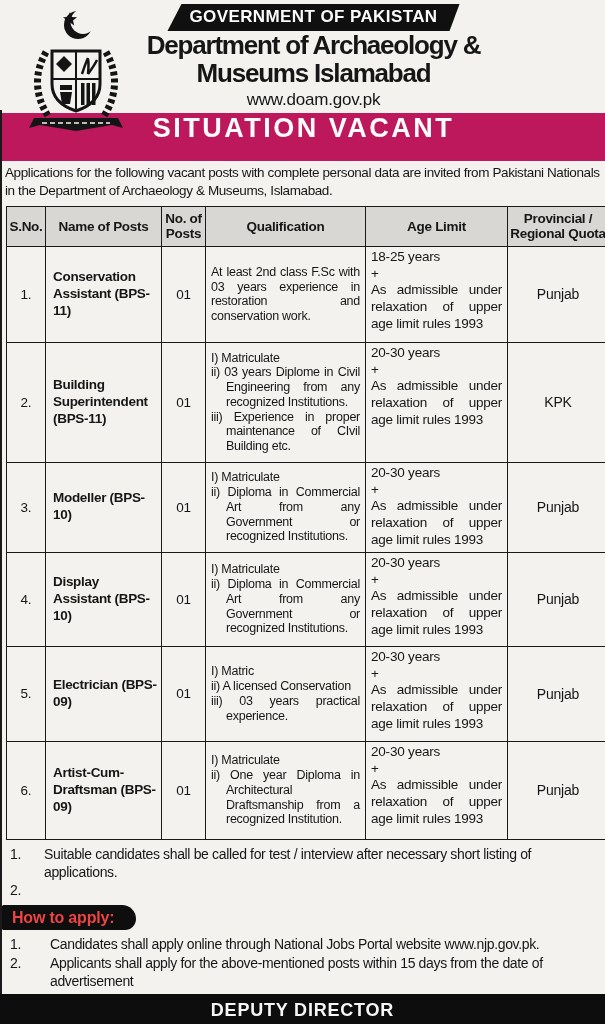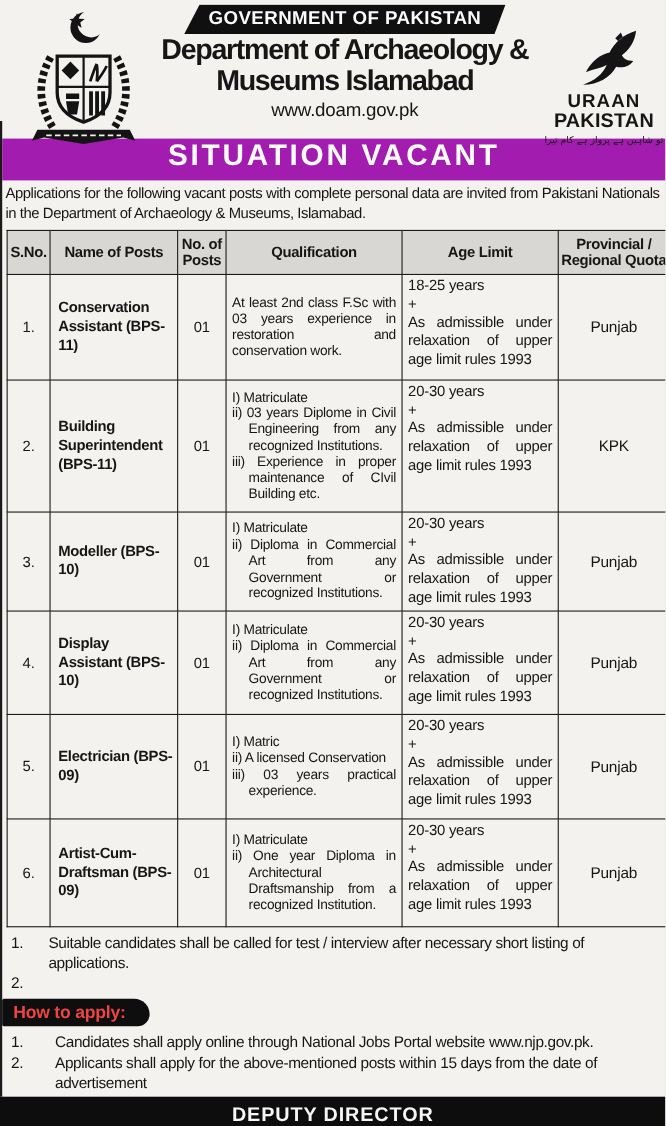--- a/index.html
+++ b/index.html
@@ -16,21 +16,21 @@
   .uraan-tagline { font-family:"DejaVu Sans", sans-serif; font-size:8.5px; margin-top:3px; direction:rtl; }
   .head-center { margin:0 112px 0 118px; text-align:center; }
   .govt-banner { display:inline-block; background:#101010; color:#fbfbfb; font-size:17px; font-weight:bold; letter-spacing:0.4px; padding:3px 22px 4px; clip-path:polygon(14px 0, 100% 0, calc(100% - 10px) 100%, 0 100%); }
   .division { font-size:20px; font-weight:bold; letter-spacing:-0.8px; margin-top:3px; }
   .dept { font-size:26px; font-weight:bold; letter-spacing:-1.2px; line-height:1.08; }
   .website { font-size:17px; letter-spacing:-0.2px; margin-top:3px; }
   .head-rule { height:3px; background:#121212; }
 
   
   .content { border-left:2px solid #1a1a1a; padding-bottom:2px; }
-  .sv-banner { margin-top:16px; background:#a21caf; color:#fcfcfc; text-align:center; font-size:27px; font-weight:bold; letter-spacing:2.5px; line-height:30px; height:38px; }
+  .sv-banner { margin-top:3px; background:#be185d; color:#fcfcfc; text-align:center; font-size:27px; font-weight:bold; letter-spacing:2.5px; line-height:30px; height:48px; }
   .intro { font-size:13.5px; letter-spacing:-0.4px; line-height:1.32; padding:3px 2px 2px 3px; }
 
   table { border-collapse:collapse; table-layout:fixed; width:602px; margin:4px 0 0 4px; }
   th, td { border:1.5px solid #1a1a1a; }
   thead th { background:#d8d7d3; font-size:13.5px; font-weight:bold; letter-spacing:-0.3px; text-align:center; padding:3px 1px; line-height:1.15; height:40px; }
   tbody td { vertical-align:middle; font-size:13px; letter-spacing:-0.2px; }
   tbody tr:nth-child(1){ height:96px; } tbody tr:nth-child(2){ height:120px; }
   tbody tr:nth-child(3){ height:90px; }  tbody tr:nth-child(4){ height:94px; }
   tbody tr:nth-child(5){ height:95px; }  tbody tr:nth-child(6){ height:98px; }
   td.sno { text-align:center; font-size:13.5px; }
@@ -84,28 +84,20 @@
       </g>
     </svg>
 
     <div class="head-center">
       <div class="govt-banner">GOVERNMENT OF PAKISTAN</div>
       <div class="dept">Department of Archaeology &amp;</div>
       <div class="dept">Museums Islamabad</div>
       <div class="website">www.doam.gov.pk</div>
     </div>
 
-    <div class="uraan">
-      <svg width="86" height="52" viewBox="0 0 100 60" aria-hidden="true">
-        <path fill="#141414" d="M84,2 C70,6 61,15 56,25 C46,27 36,35 31,46 C40,42 47,42 53,38 C49,48 40,55 28,59 C44,59 57,51 63,40 C69,42 77,40 81,34 C75,34 71,32 69,28 C77,22 83,13 84,2 Z M62,10 l6,-6 2,5 -5,4 Z"></path>
-      </svg>
-      <div class="uraan-word1">URAAN</div>
-      <div class="uraan-word2">PAKISTAN</div>
-      <div class="uraan-tagline">تو شاہیں ہے پرواز ہے کام تیرا</div>
-    </div>
   </header>
 
   <div class="head-rule"></div>
 
   <div class="content">
     <div class="sv-banner">SITUATION VACANT</div>
 
     <p class="intro">Applications for the following vacant posts with complete personal data are invited from Pakistani Nationals in the Department of Archaeology &amp; Museums, Islamabad.</p>
 
     <table>

